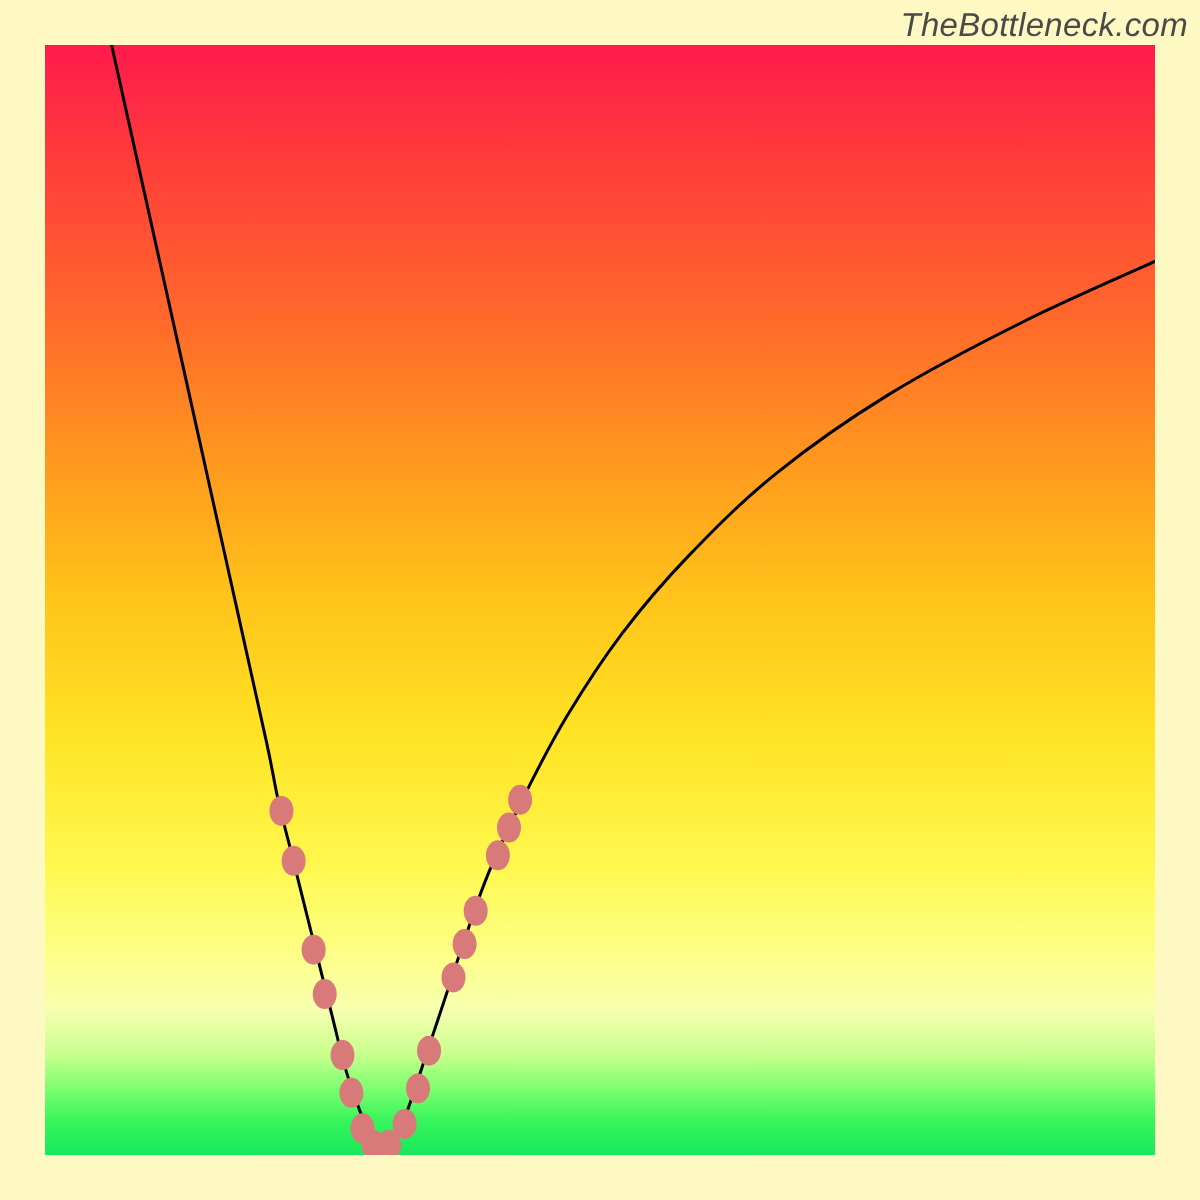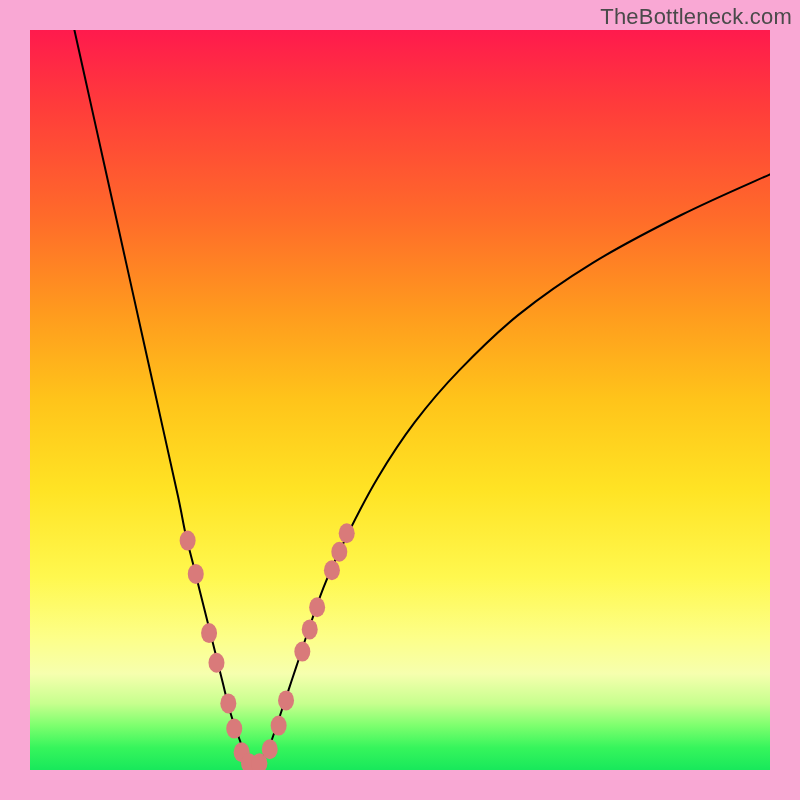--- a/index.html
+++ b/index.html
@@ -7,21 +7,22 @@
     padding: 0;
     width: 800px;
     height: 800px;
     overflow: hidden;
     background: #000;
     font-family: Arial, Helvetica, sans-serif;
   }
   .frame {
     position: absolute;
     inset: 0;
-    background: #f9a8d4;
+    background: #fef9c3;
+    font-style: italic;
   }
   .plot-area {
     position: absolute;
     left: 30px;
     top: 30px;
     width: 740px;
     height: 740px;
     overflow: hidden;
   }
   .gradient-bg {

